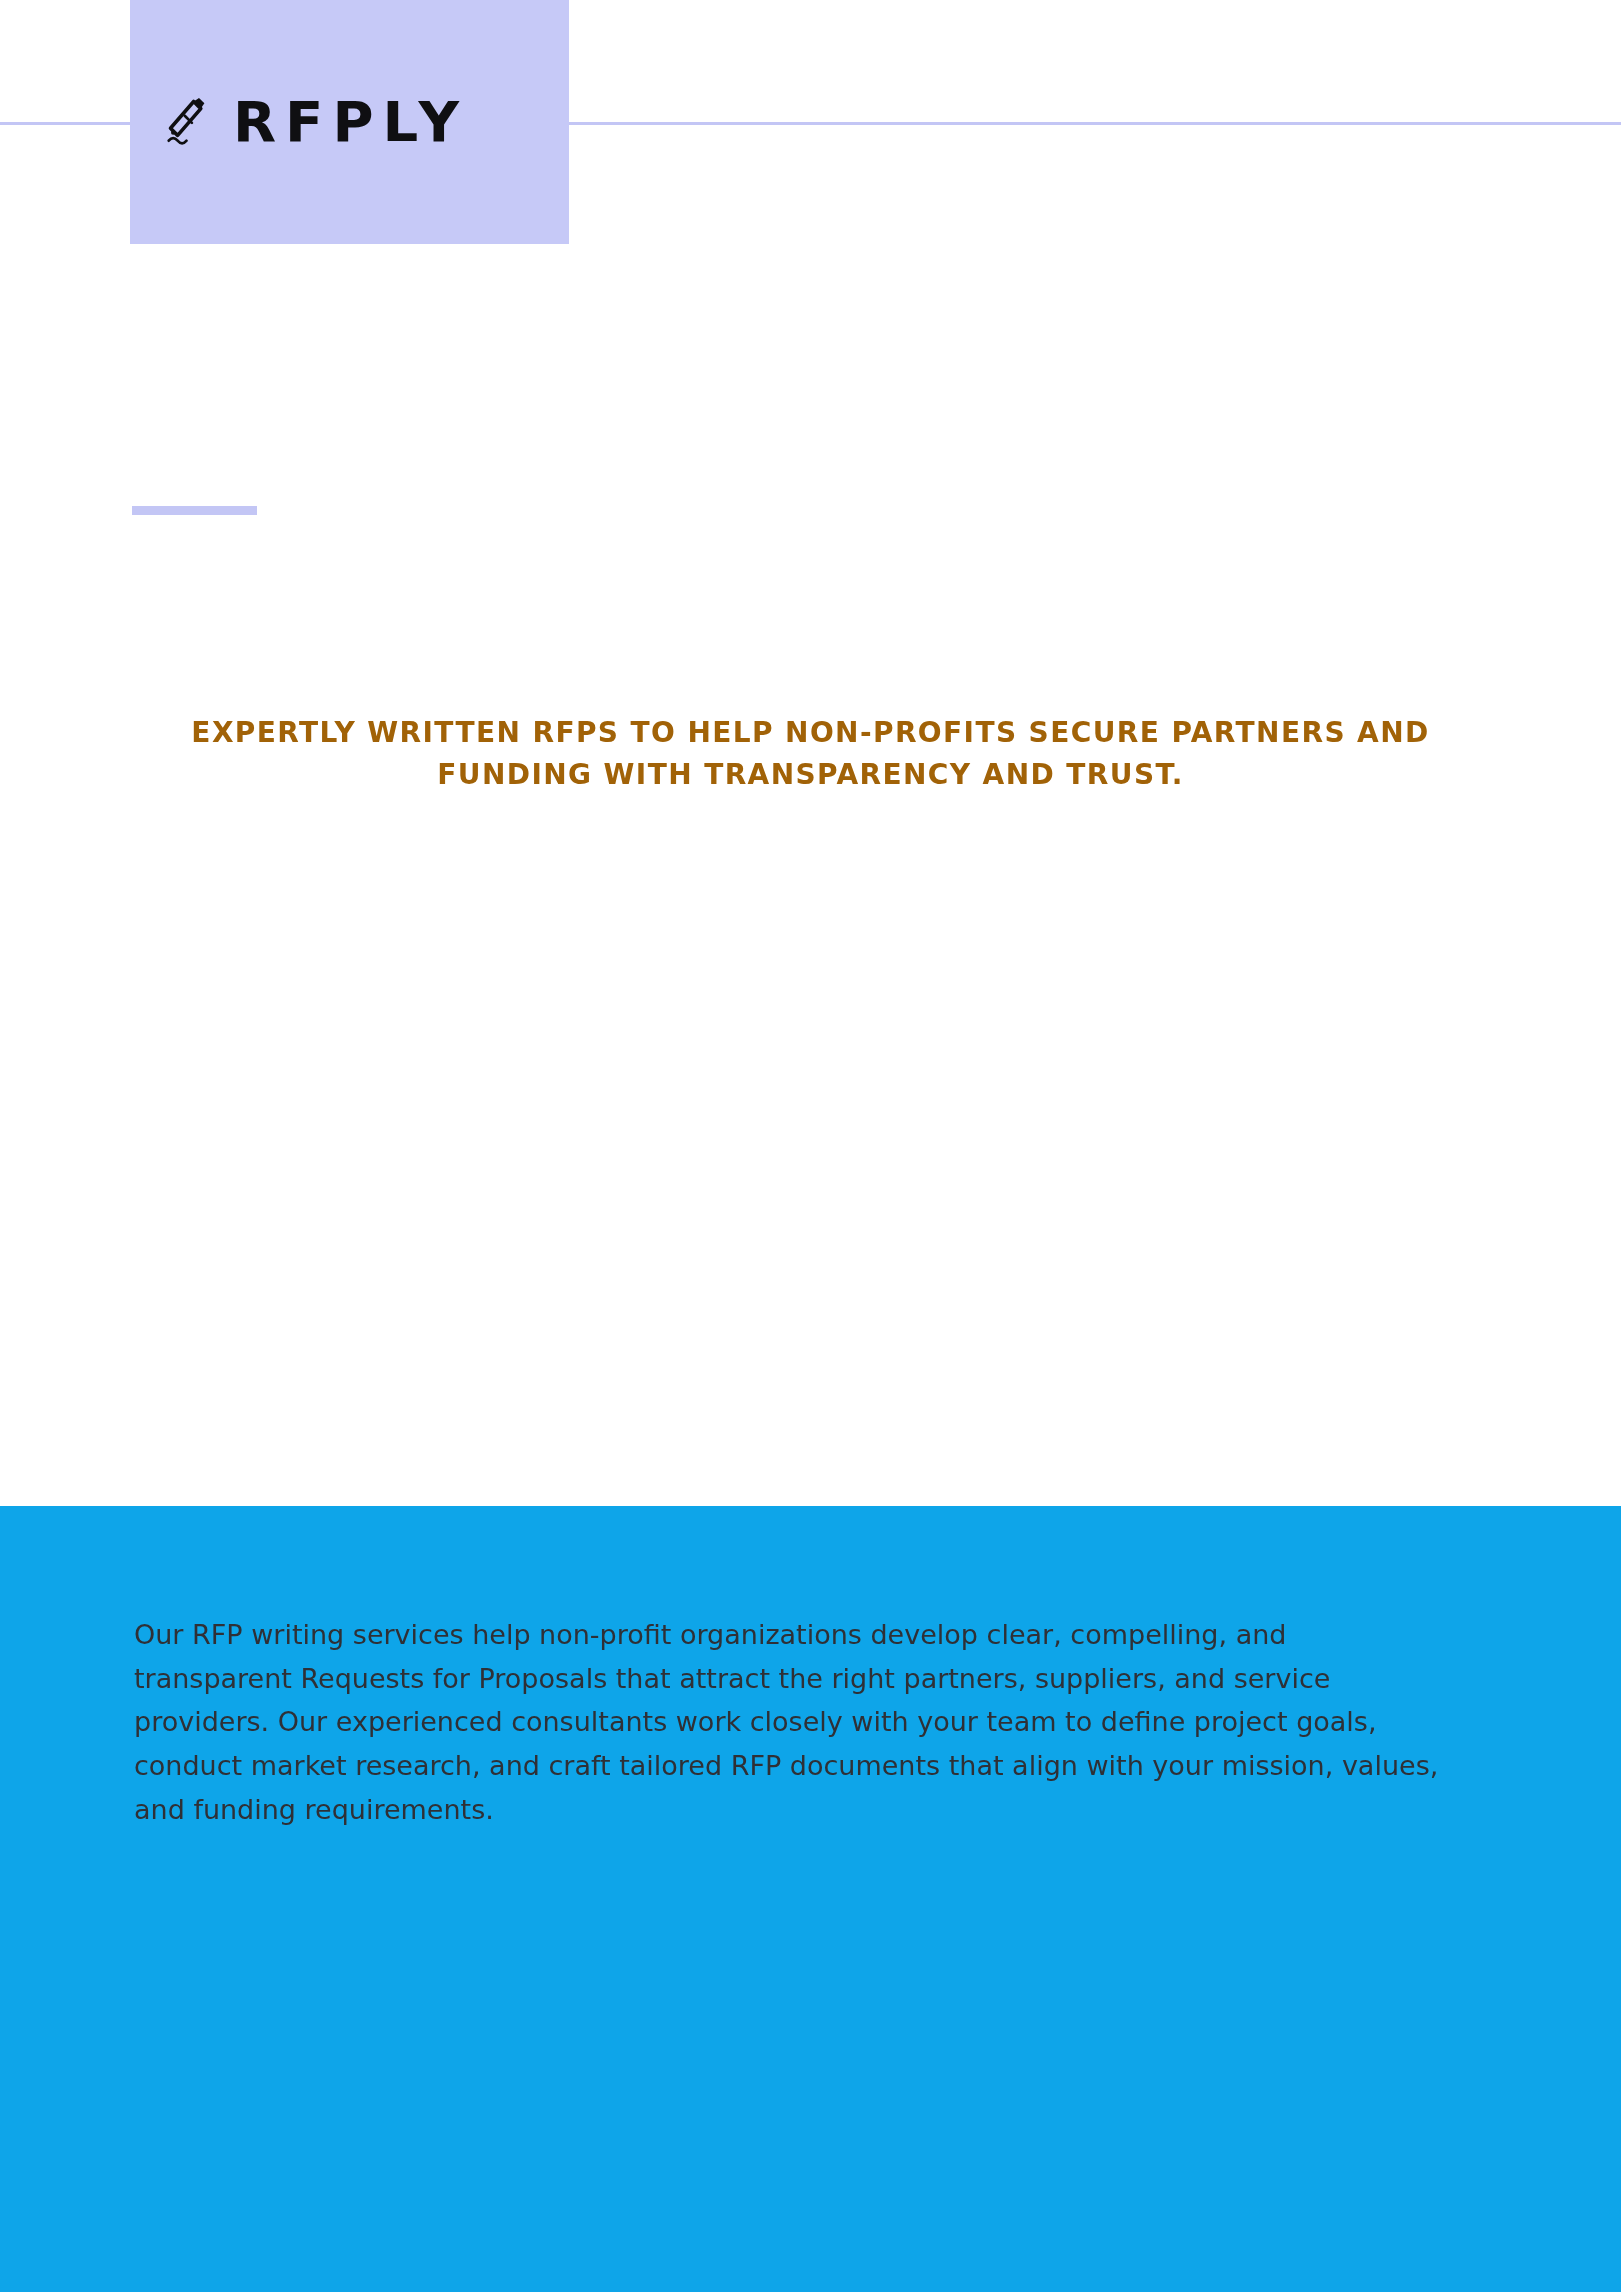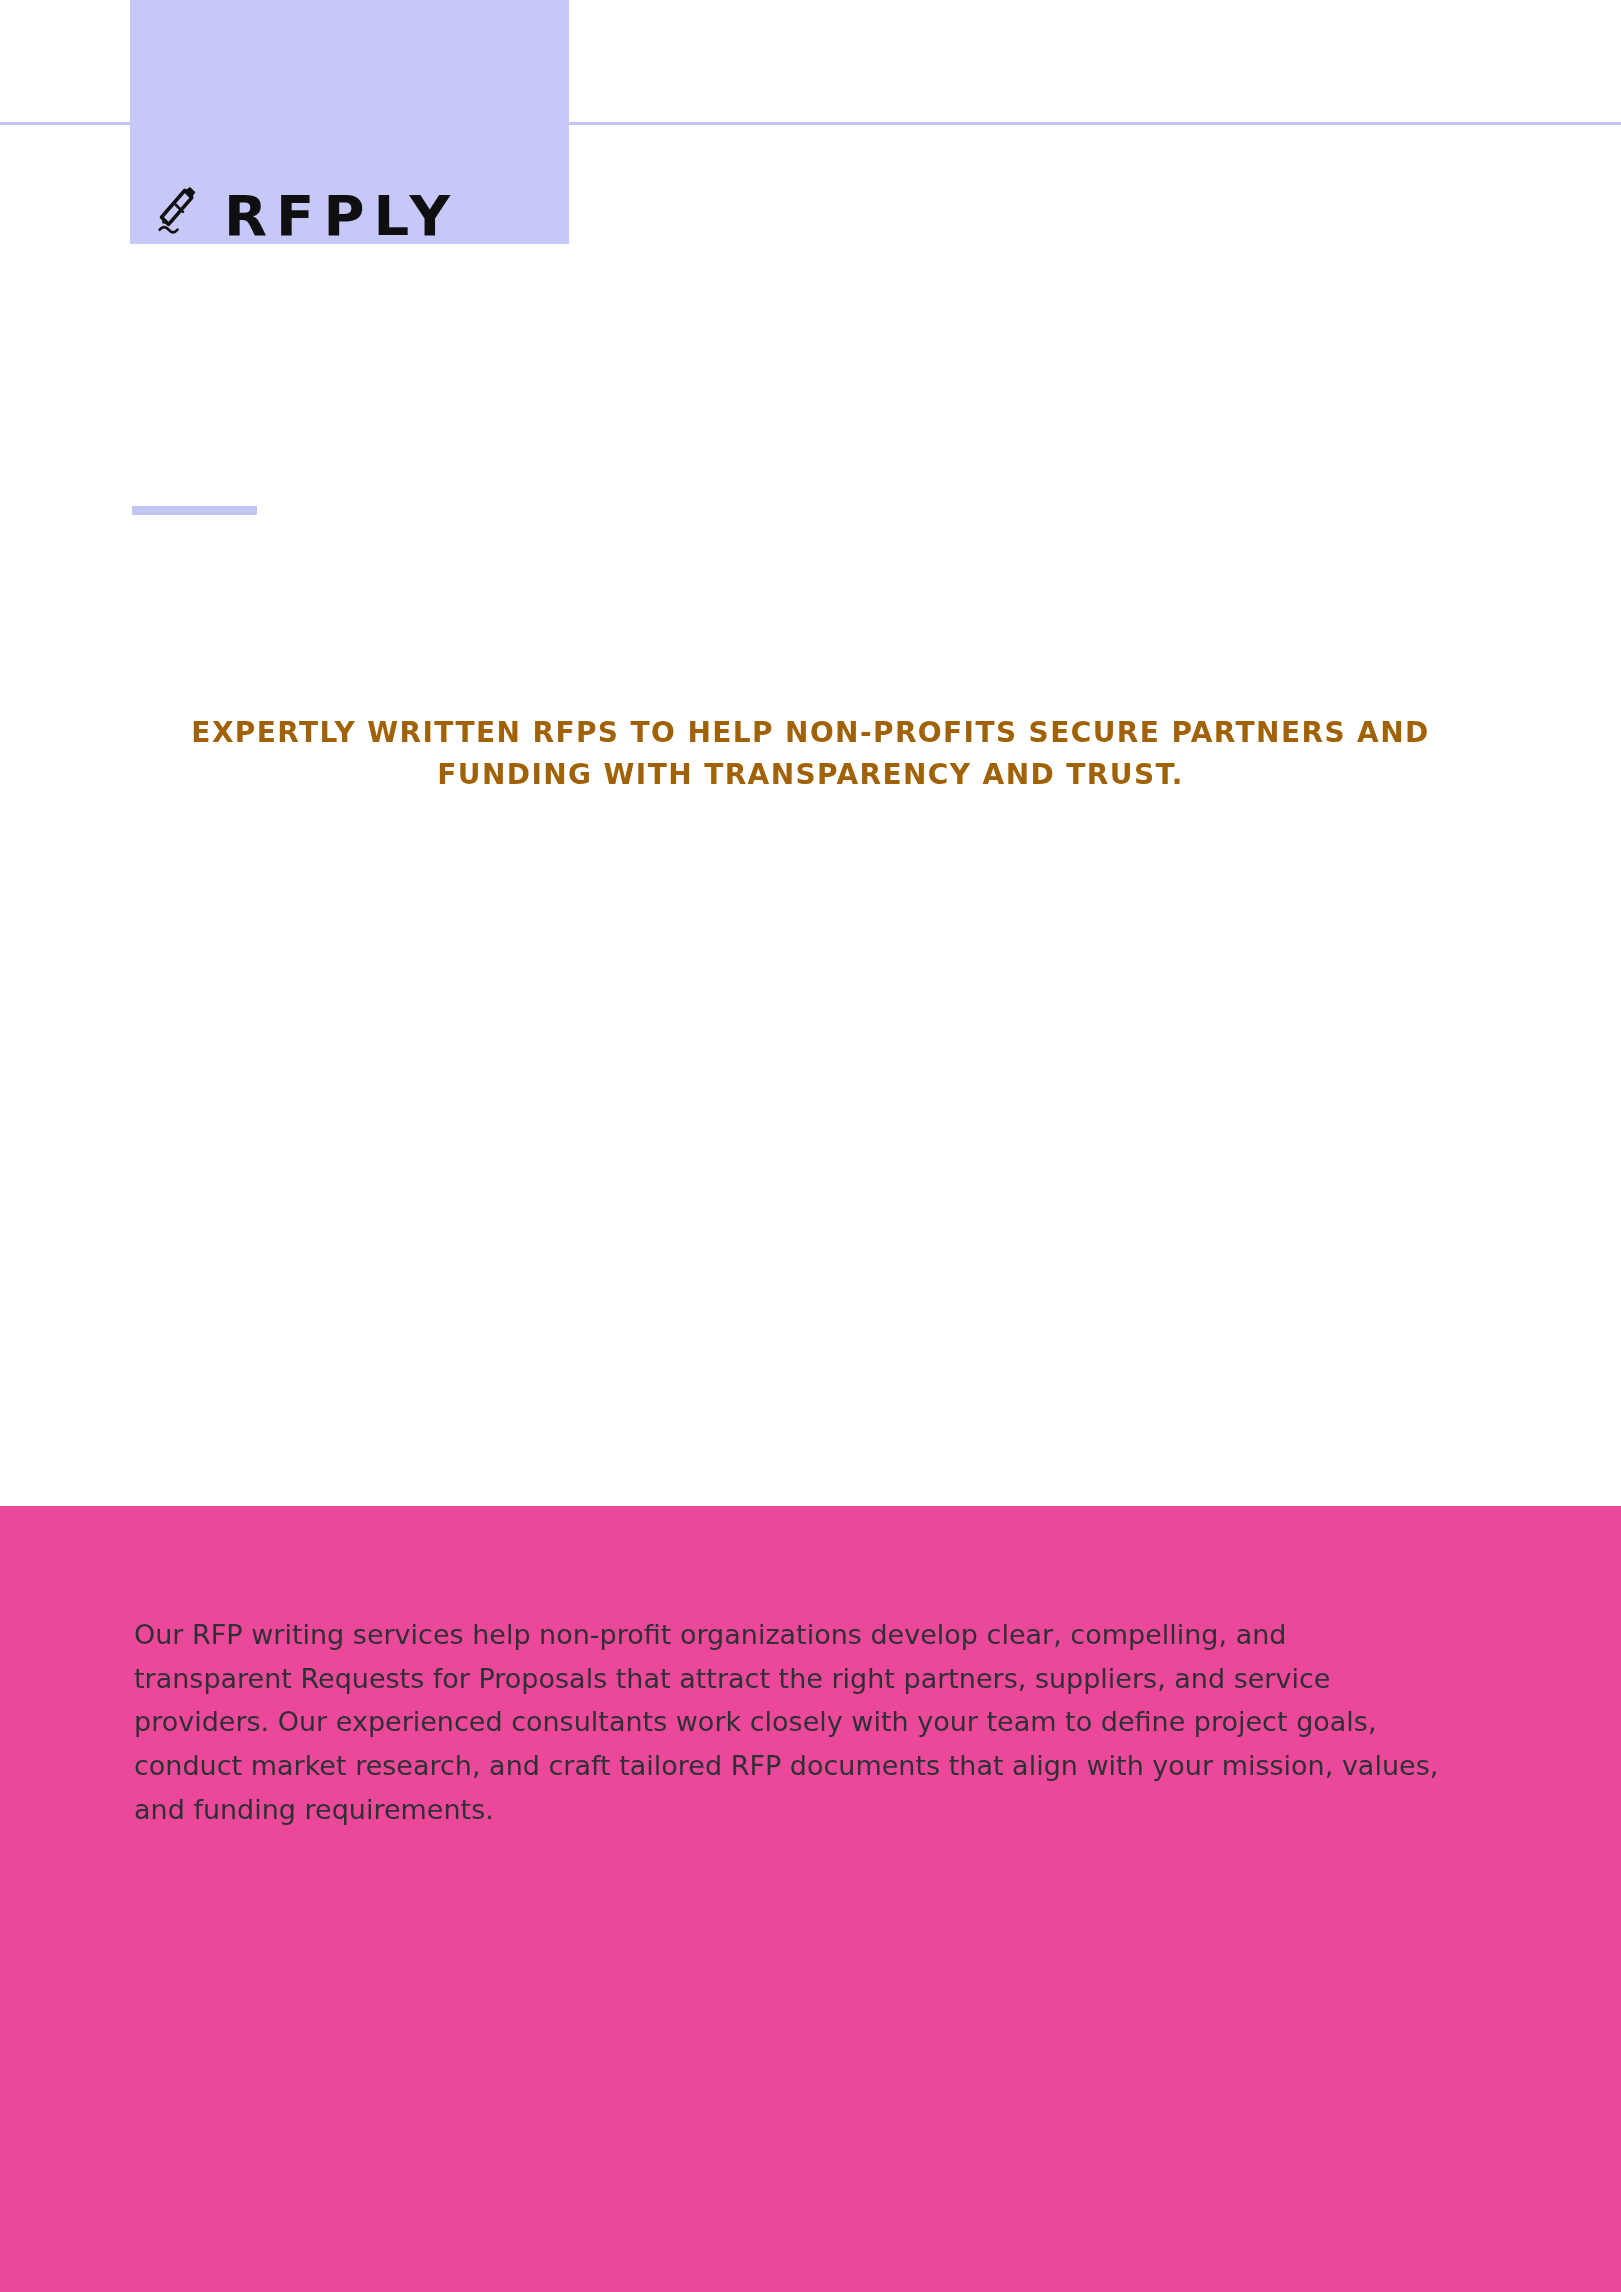--- a/index.html
+++ b/index.html
@@ -29,23 +29,23 @@
     background: #c3c6f5;
   }
   .logo-block {
     position: absolute;
     left: 130px;
     top: 0;
     width: 439px;
     height: 244px;
     background: #c6c9f7;
     display: flex;
-    align-items: flex-end;
+    align-items: center;
     justify-content: flex-start;
-    padding-left: 19px;
+    padding-left: 28px;
     box-sizing: border-box;
   }
   .logo-mark {
     width: 66px;
     height: 66px;
     flex: 0 0 auto;
     margin-right: 9px;
   }
   .logo-text {
     font-family: "DejaVu Sans", sans-serif;
@@ -91,21 +91,21 @@
     padding: 0 9px;
   }
 
   
   .panel {
     position: absolute;
     left: 0;
     right: 0;
     top: 1506px;
     bottom: 0;
-    background: #ec4899;
+    background: #0ea5e9;
     box-sizing: border-box;
     padding: 107px 114px 0 134px;
   }
   .panel p {
     font-family: "DejaVu Sans", sans-serif;
     font-size: 27px;
     line-height: 1.62;
     color: #2f3036;
     margin: 0 0 48px 0;
     max-width: 1308px;

